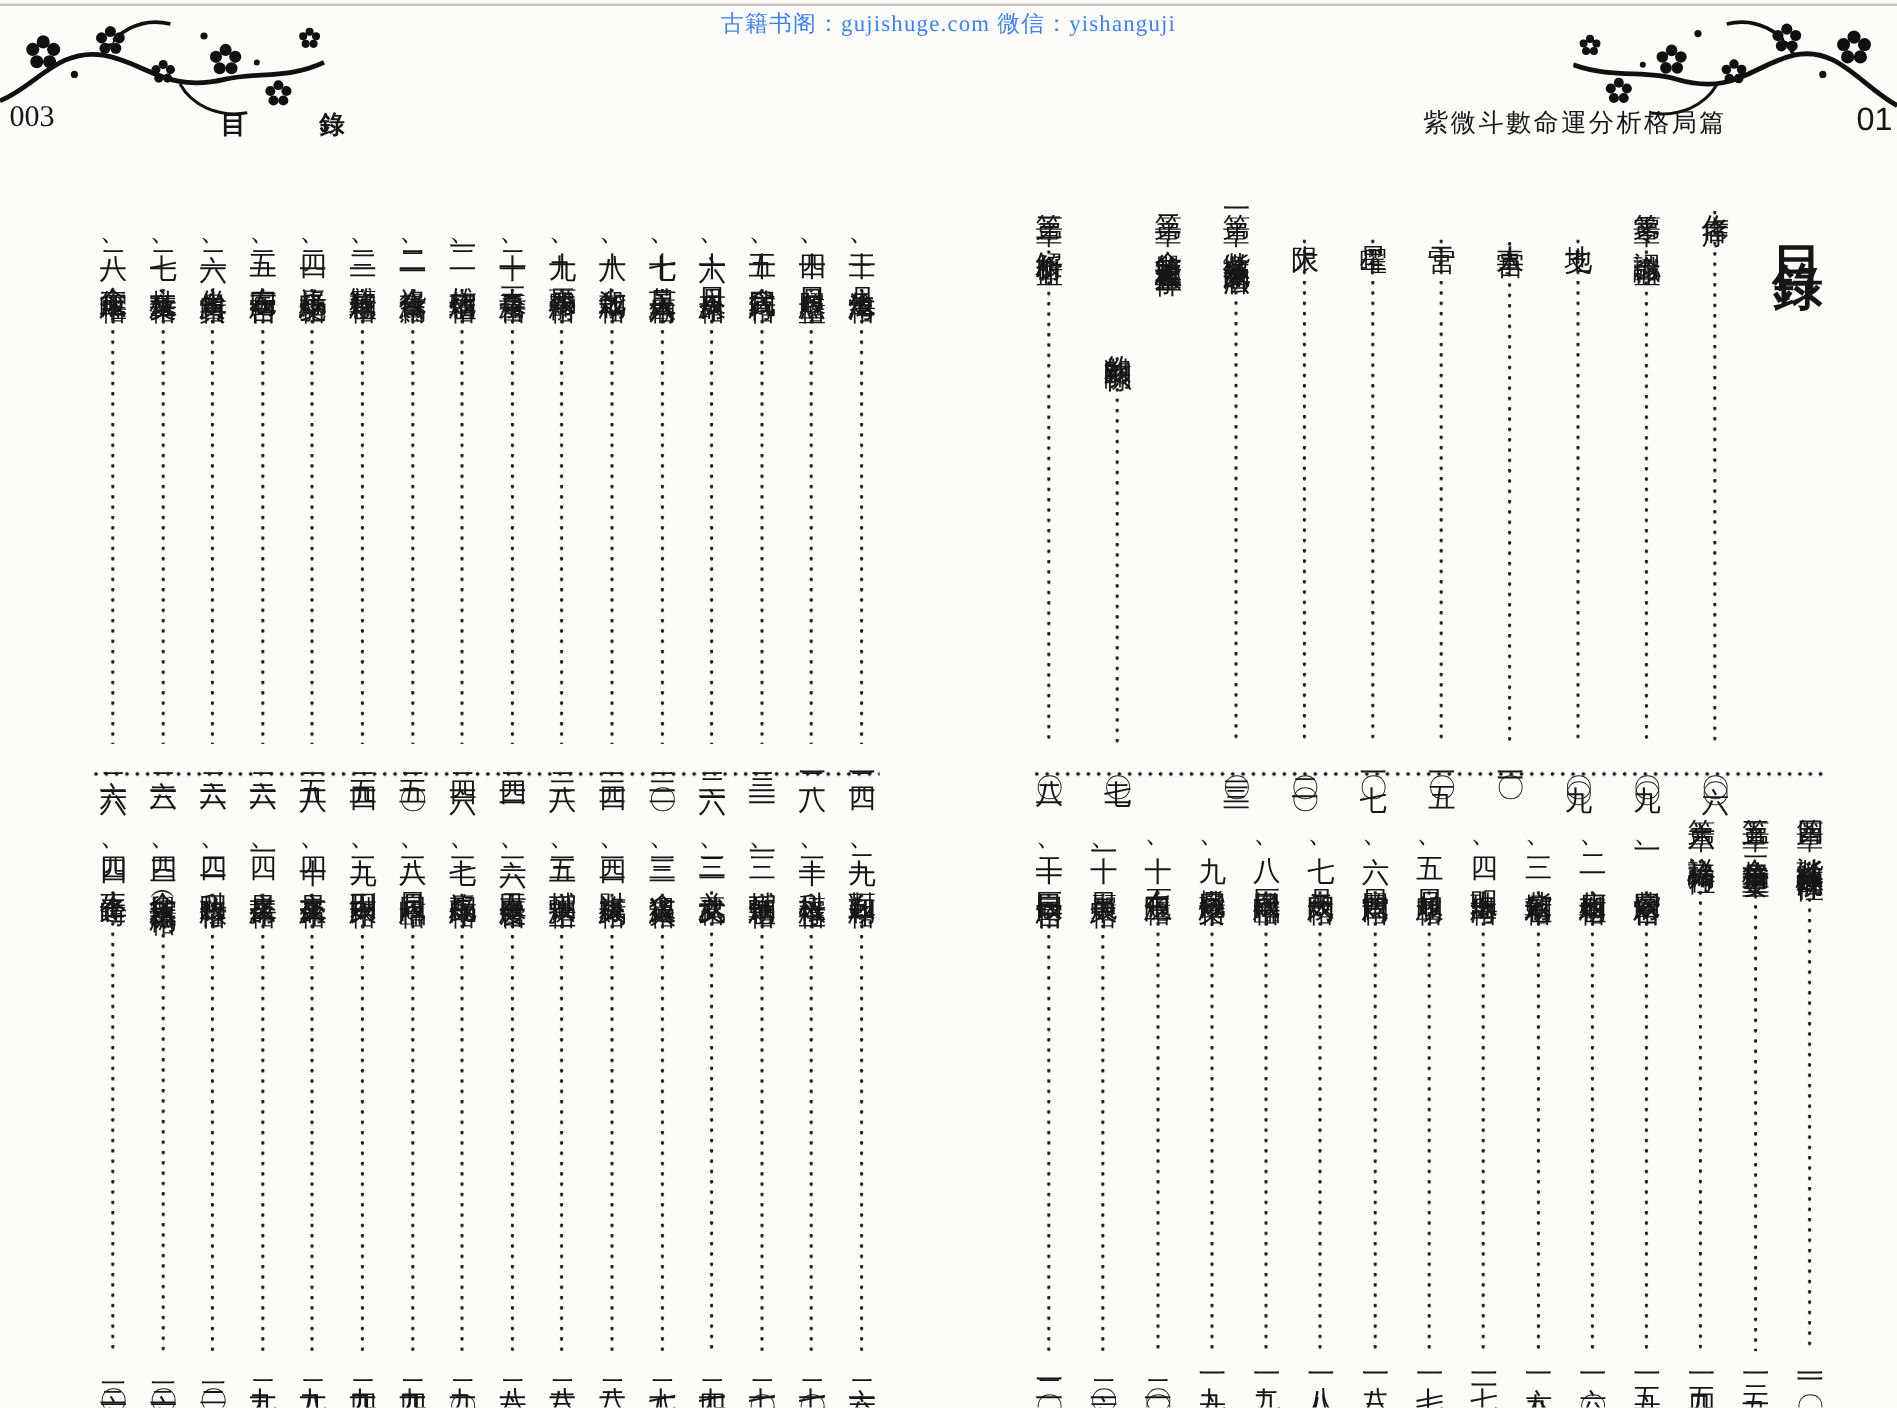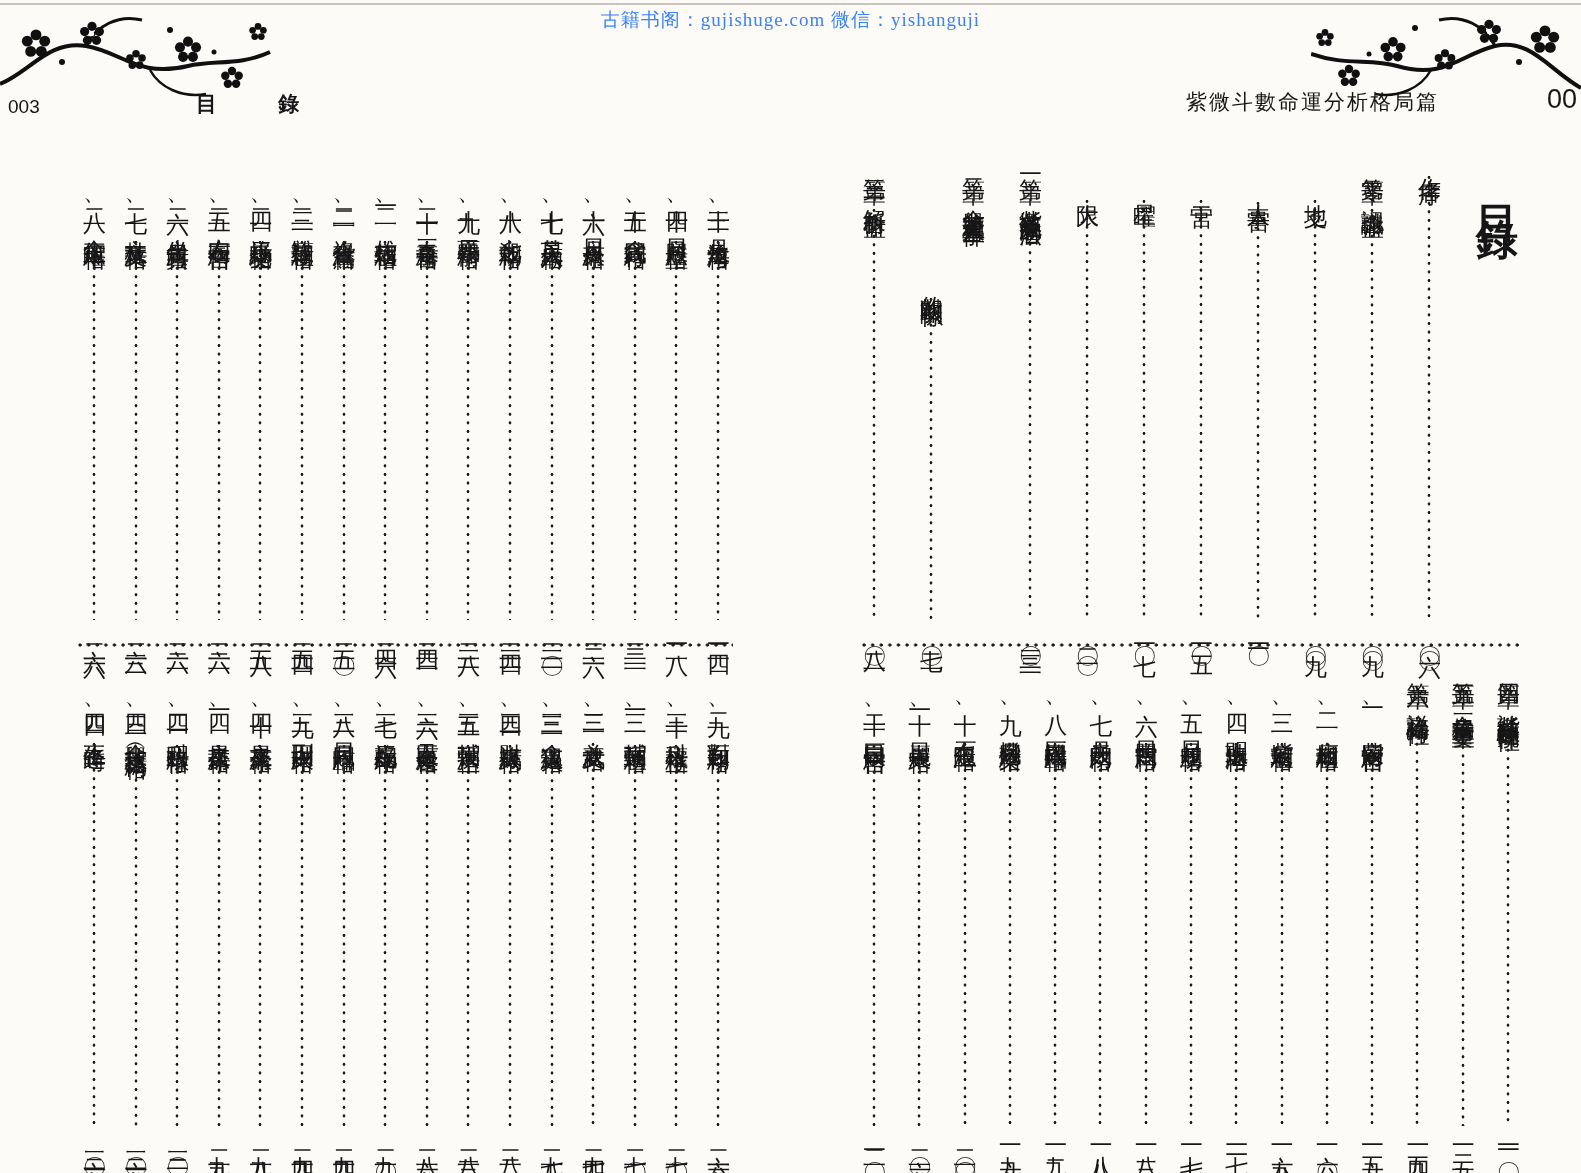--- a/index.html
+++ b/index.html
@@ -1,22 +1,22 @@
 <!DOCTYPE html>
 <html><head>
 <meta charset="utf-8">
 <style>
   html,body{margin:0;padding:0;}
   .scan{position:relative;width:1581px;height:1173px;background:#fcfbf8;overflow:hidden;
         font-family:"Liberation Serif","DejaVu Serif",serif;color:#161616;}
   .top-rule{position:absolute;top:3px;left:0;width:100%;height:2px;background:#c6c3bd;}
   .scan-header{position:absolute;top:7px;left:0;width:100%;text-align:center;
                font-size:19px;letter-spacing:1px;color:#3b82f6;}
-  .folio-left{position:absolute;left:8px;top:96px;font-size:19px;font-family:Liberation Sans, sans-serif;}
-  .running-left{position:absolute;left:196px;top:90px;font-size:21px;font-weight:bold;letter-spacing:28px;}
+  .folio-left{position:absolute;left:8px;top:84px;font-size:25px;font-family:Liberation Serif, serif;}
+  .running-left{position:absolute;left:184px;top:90px;font-size:21px;font-weight:bold;letter-spacing:28px;}
   .running-right{position:absolute;left:1186px;top:88px;font-size:21px;font-weight:normal;letter-spacing:2px;}
   .folio-right{position:absolute;left:1547px;top:84px;font-size:27px;font-family:"Liberation Sans",sans-serif;}
   .deco{position:absolute;pointer-events:none;}
   .deco.left{left:0;top:0;}
   .deco.right{left:1311px;top:0;}
 
   .toc-block{position:absolute;display:flex;flex-direction:row-reverse;justify-content:space-between;}
   #toc-right-top   {left:860px;top:160px;width:662px;height:482px;}
   #toc-right-bottom{left:860px;top:664px;width:662px;height:484px;}
   #toc-left-top    {left:80px; top:160px;width:652px;height:482px;}
@@ -84,21 +84,21 @@
     <use href="#blossom" transform="translate(38,76)"></use>
     <use href="#blossom" transform="translate(14,38) scale(0.8)"></use>
     <circle cx="208" cy="62" r="3"></circle>
       <circle cx="104" cy="28" r="3"></circle>
       <circle cx="58" cy="54" r="2.5"></circle>
   </svg>
 
   <div class="folio-left">003</div>
   <div class="running-left">目 錄</div>
   <div class="running-right">紫微斗數命運分析格局篇</div>
-  <div class="folio-right">00</div>
+  <div class="folio-right">01</div>
 
   <div id="toc-right-top" class="toc-block">
       <div class="toc-entry title">
         <div class="entry-title">目錄</div>
       </div>
       <div class="toc-entry chapter">
         <div class="entry-title">作者序</div>
         <div class="dot-leader"></div>
         <div class="entry-page">〇〇六</div>
       </div>

